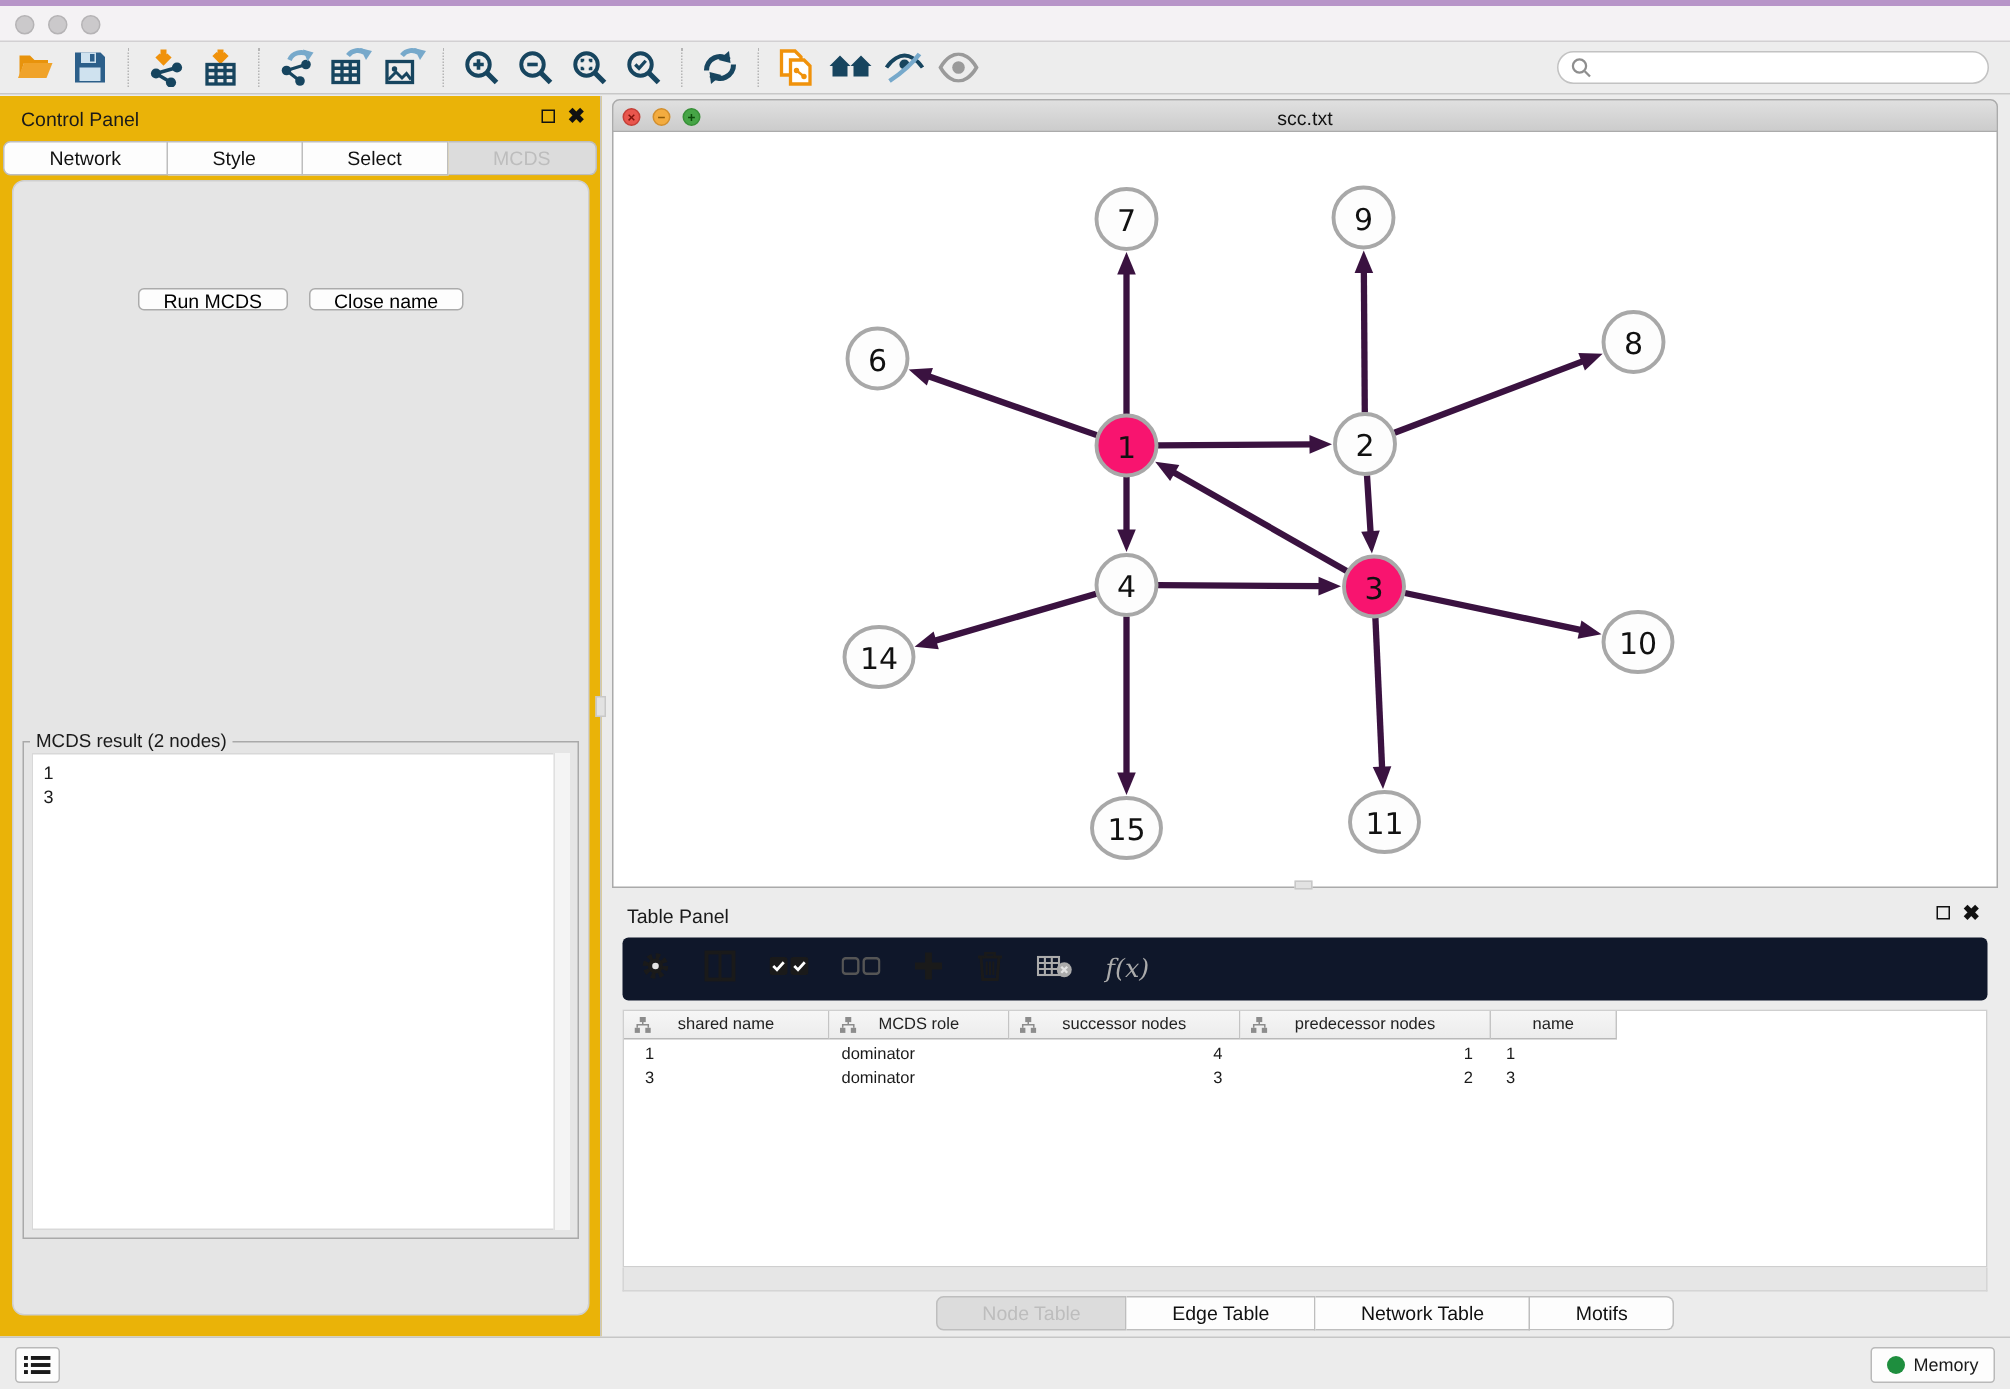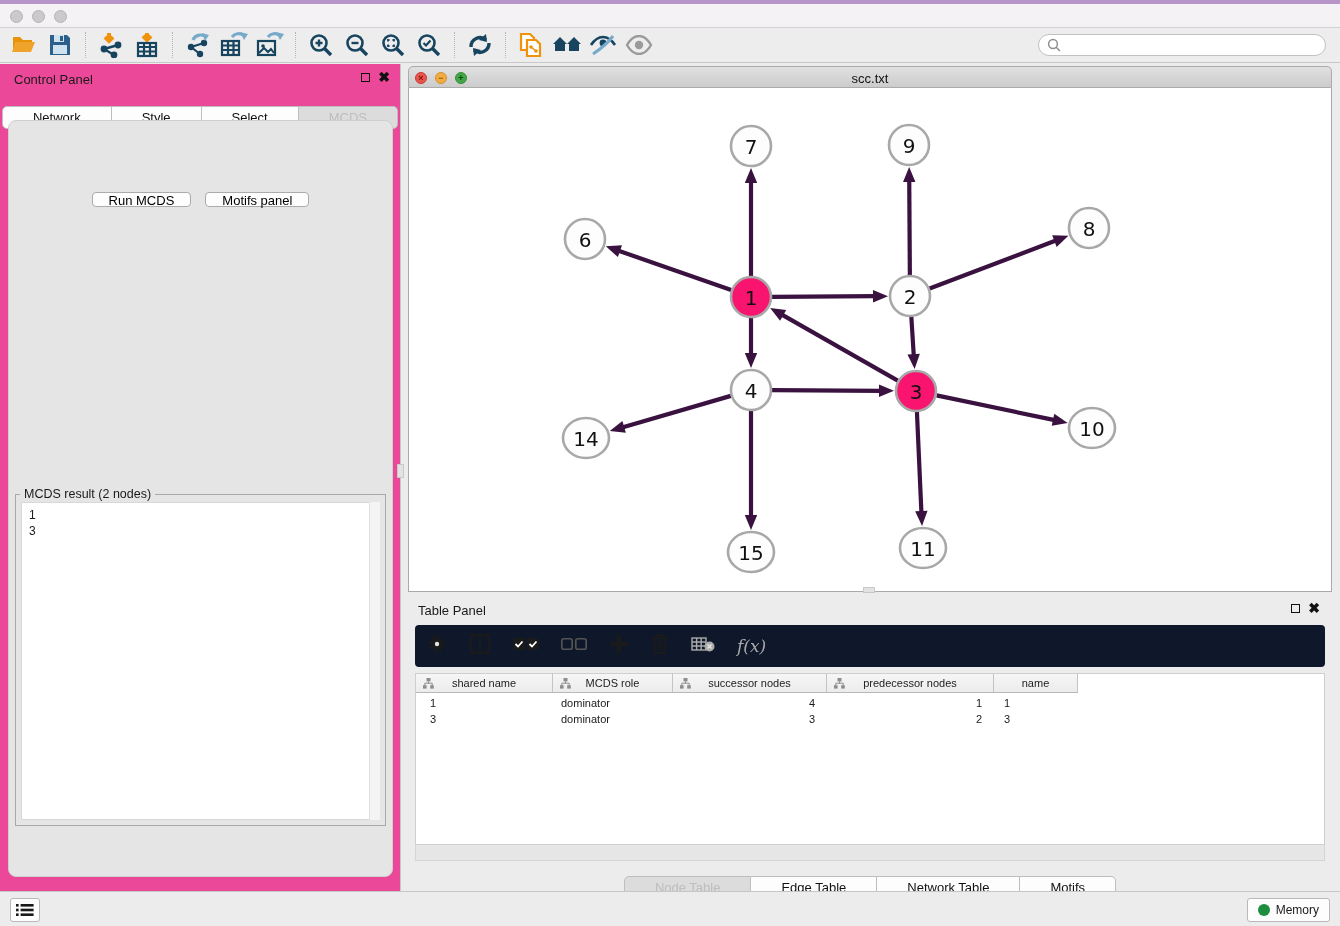--- a/index.html
+++ b/index.html
@@ -14,29 +14,29 @@
   .titlebar .wtitle { position:absolute; left:0; right:0; top:9px; text-align:center; font-size:14px; color:#9E9E9E; }
 
   
   .toolbar { position:absolute; left:0; top:28px; width:1340px; height:35px; background:#EDEDED; border-bottom:1px solid #C8C8C8; display:flex; align-items:center; padding-left:6px; }
   .tbtn { width:36px; height:30px; display:flex; align-items:center; justify-content:center; }
   .tsep { width:1px; height:26px; border-left:1px dotted #B5B5B5; margin:0 7px; }
   .searchbox { position:absolute; right:14px; top:6px; width:288px; height:22px; background:#fff; border:1px solid #C2C2C2; border-radius:12px; display:flex; align-items:center; padding-left:8px; }
   .searchbox input { border:none; outline:none; flex:1; font-size:12px; background:transparent; height:18px; margin-left:5px; }
 
   
-  .control-panel { position:absolute; left:0; top:64px; width:401px; height:827px; background:#ec4899; border-right:1px solid #C6C6C6; }
+  .control-panel { position:absolute; left:0; top:64px; width:401px; height:827px; background:#eab308; border-right:1px solid #C6C6C6; }
   .panel-header { position:relative; height:30px; }
   .panel-title { position:absolute; left:14px; top:8px; font-size:13px; color:#1a1a1a; }
   .win-icons { position:absolute; right:10px; top:7px; display:flex; gap:8px; align-items:center; }
   .maxbox { width:9px; height:9px; border:1.5px solid #111; background:transparent; }
   .closex { font-size:14px; font-weight:bold; color:#111; line-height:12px; }
 
   .tabbar { display:flex; justify-content:center; }
-  .tab { font-size:13px; padding:3px 30px; background:#FDFDFD; border:1px solid #BEBEBE; border-left:none; color:#111;margin-top:12px; }
+  .tab { font-size:13px; padding:3px 30px; background:#FDFDFD; border:1px solid #BEBEBE; border-left:none; color:#111; }
   .tab:first-child { border-left:1px solid #BEBEBE; border-radius:5px 0 0 5px; }
   .tab:last-child { border-radius:0 5px 5px 0; }
   .tab.active { background:#DCDCDC; color:#BDBDBD; }
 
   .cp-content { position:absolute; left:8px; top:56px; width:385px; height:757px; background:#E5E5E5; border:1px solid #CFCFCF; border-radius:8px; }
   .opt-label { margin-top:16px; text-align:center; font-size:13px; }
   .criterion { position:absolute; left:36px; top:38px; width:309px; height:23px; background:#fff; border:1px solid #ABABAB; border-radius:5px; font-size:13px; line-height:21px; padding-left:10px; }
   .stepper { position:absolute; right:8px; top:4px; width:9px; height:14px; }
   .stepper .up { position:absolute; top:0; left:1px; width:0; height:0; border-left:4px solid transparent; border-right:4px solid transparent; border-bottom:5px solid #555; }
   .stepper .dn { position:absolute; bottom:0; left:1px; width:0; height:0; border-left:4px solid transparent; border-right:4px solid transparent; border-top:5px solid #555; }
@@ -247,21 +247,21 @@
   </div>
   <div class="tabbar">
     <span class="tab">Network</span>
     <span class="tab">Style</span>
     <span class="tab">Select</span>
     <span class="tab active">MCDS</span>
   </div>
   <div class="cp-content">
     <div class="btn-row">
       <button class="btn">Run MCDS</button>
-      <button class="btn">Motifs panel</button>
+      <button class="btn">Close name</button>
     </div>
     <div class="mcds-result">
       <span class="mcds-legend">MCDS result (2 nodes)</span>
       <div class="mcds-text">1
 3</div>
       <div class="mcds-scroll"></div>
     </div>
   </div>
 </div>
 

